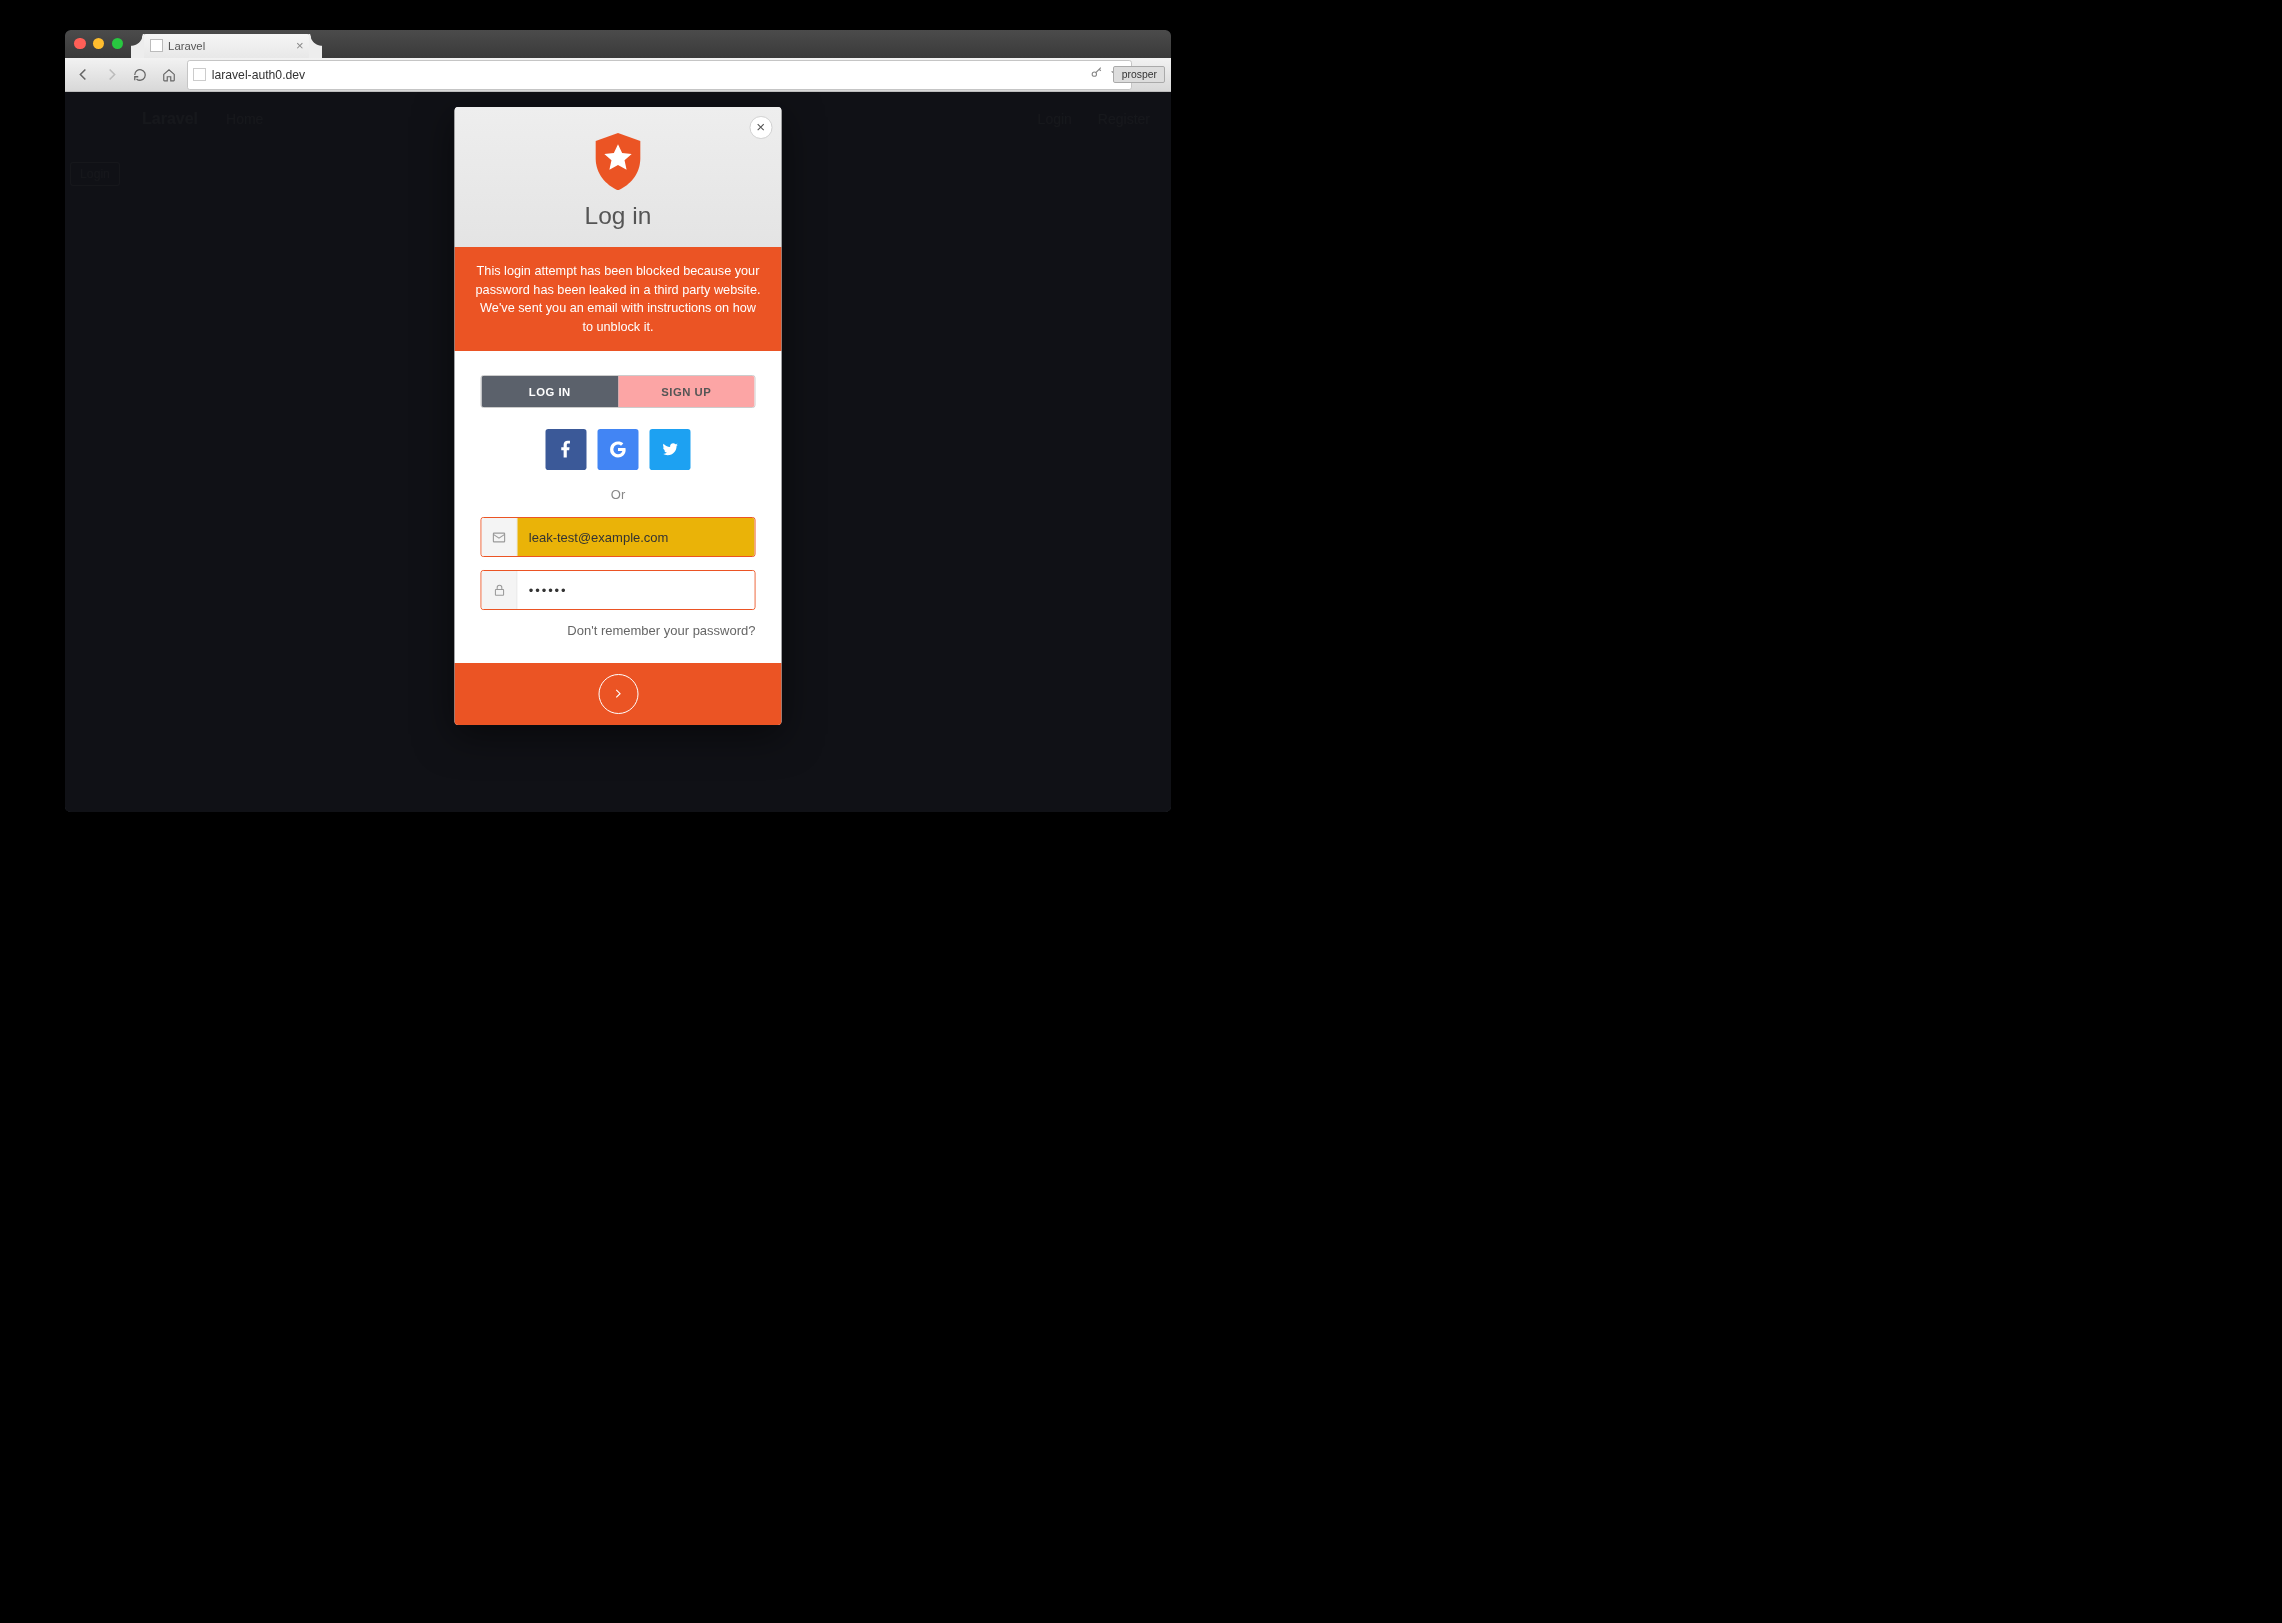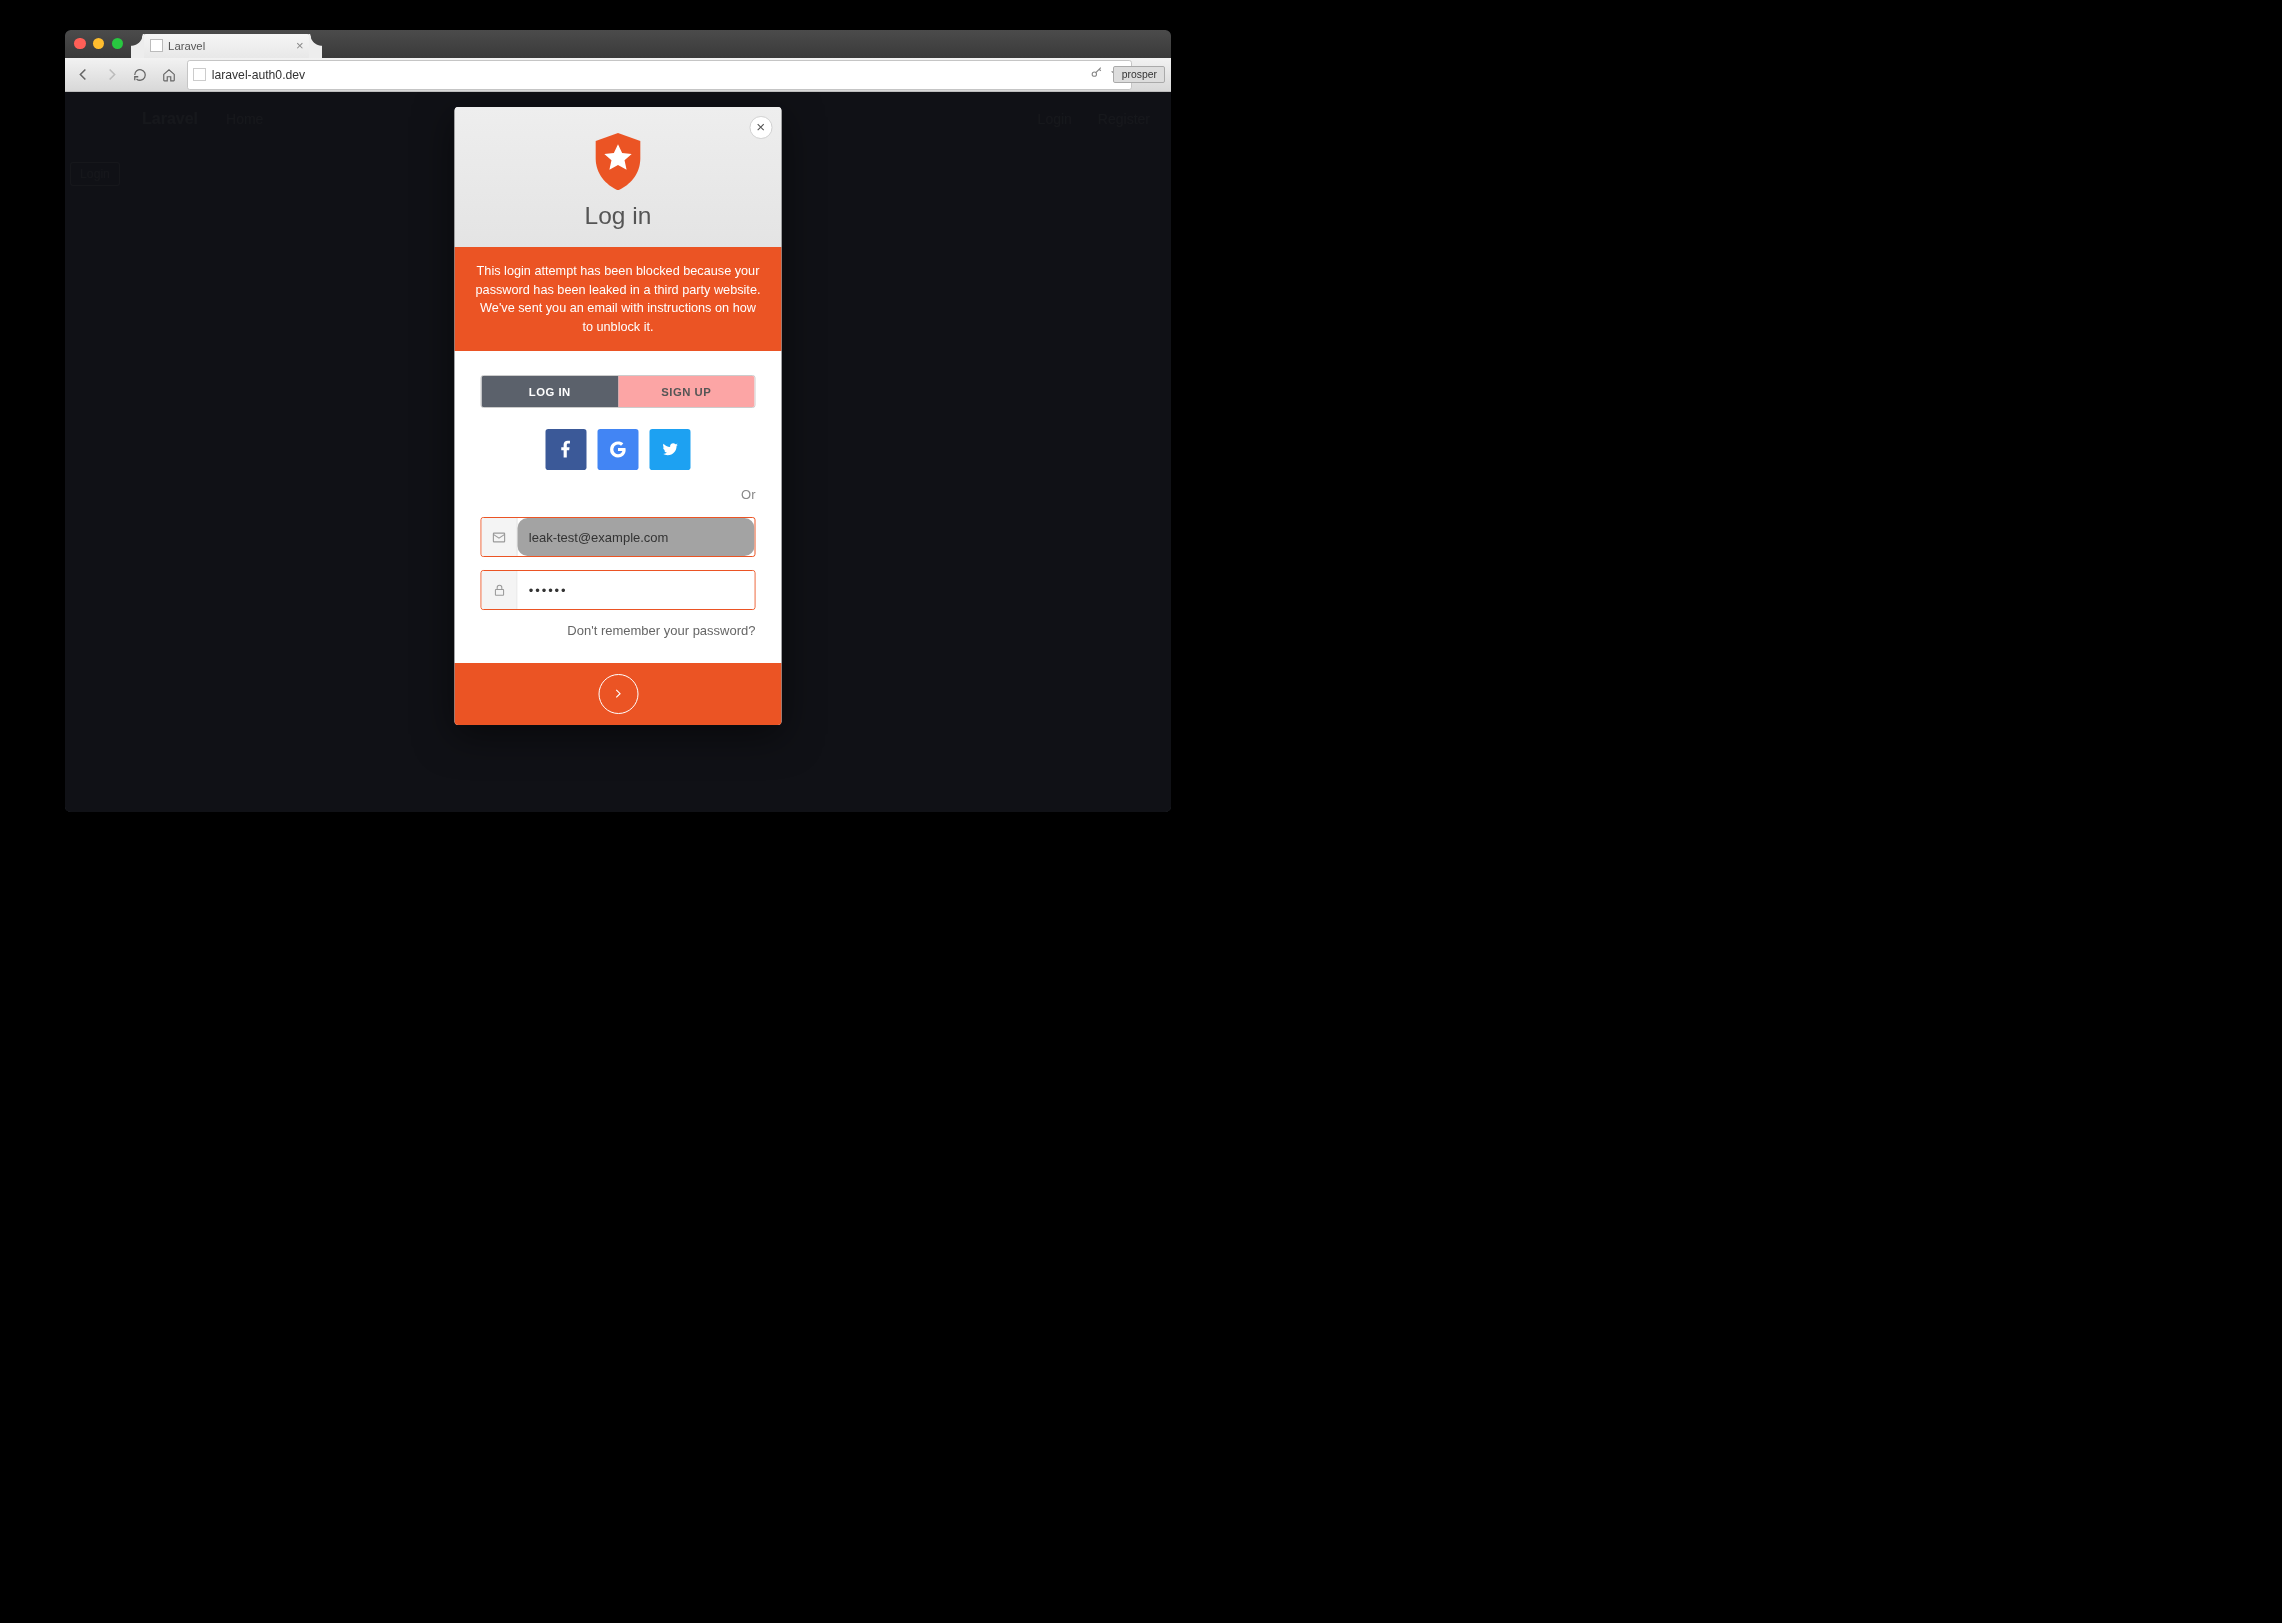--- a/index.html
+++ b/index.html
@@ -139,28 +139,28 @@
   .mode-tabs{display:flex;border:0.9px solid #ccc;border-radius:2.8px;overflow:hidden;margin-bottom:21px;}
   .mode-tab{flex:1;text-align:center;padding:9.4px 0;font-size:11.3px;letter-spacing:0.5px;font-weight:600;cursor:pointer;}
   .mode-tab.active{background:#5b616b;color:#fff;}
   .mode-tab.inactive{background:#fca5a5;color:#555;}
   .social-row{display:flex;justify-content:center;gap:11.3px;margin-bottom:17px;}
   .social-btn{width:41px;height:41px;border-radius:2.8px;display:flex;align-items:center;justify-content:center;cursor:pointer;}
   .social-btn svg{width:19px;height:19px;fill:#fff;}
   .fb{background:#3b5998;}
   .gg{background:#4285f4;}
   .tw{background:#1da1f2;}
-  .or-divider{text-align:right;color:#888;font-size:13px;margin-bottom:15px;}
+  .or-divider{text-align:center;color:#888;font-size:13px;margin-bottom:15px;}
   .field{
     display:flex;align-items:stretch;border:0.9px solid #eb5424;border-radius:2.8px;
     margin-bottom:13px;height:40px;overflow:hidden;
   }
   .field .icon-box{width:36px;display:flex;align-items:center;justify-content:center;border-right:0.9px solid #e5e5e5;color:#999;background:#f4f4f4;}
   .field input{flex:1;border:none;outline:none;padding:0 11.3px;font-size:13px;color:#333;}
-  .field.email input{background:#a3a3a3;border-radius:10px;}
+  .field.email input{background:#eab308;}
   .field.password input{letter-spacing:1.9px;}
   .forgot{text-align:right;color:#666;font-size:13px;margin:13px 0 7.5px;cursor:pointer;}
   .submit-bar{background:#eb5424;height:62px;display:flex;align-items:center;justify-content:center;}
   .submit-btn{
     width:40px;height:40px;border:1.9px solid #fff;border-radius:50%;
     display:flex;align-items:center;justify-content:center;cursor:pointer;
   }
   .submit-btn svg{width:11.3px;height:11.3px;stroke:#fff;fill:none;stroke-width:2.5;}
 </style>
 </head>

